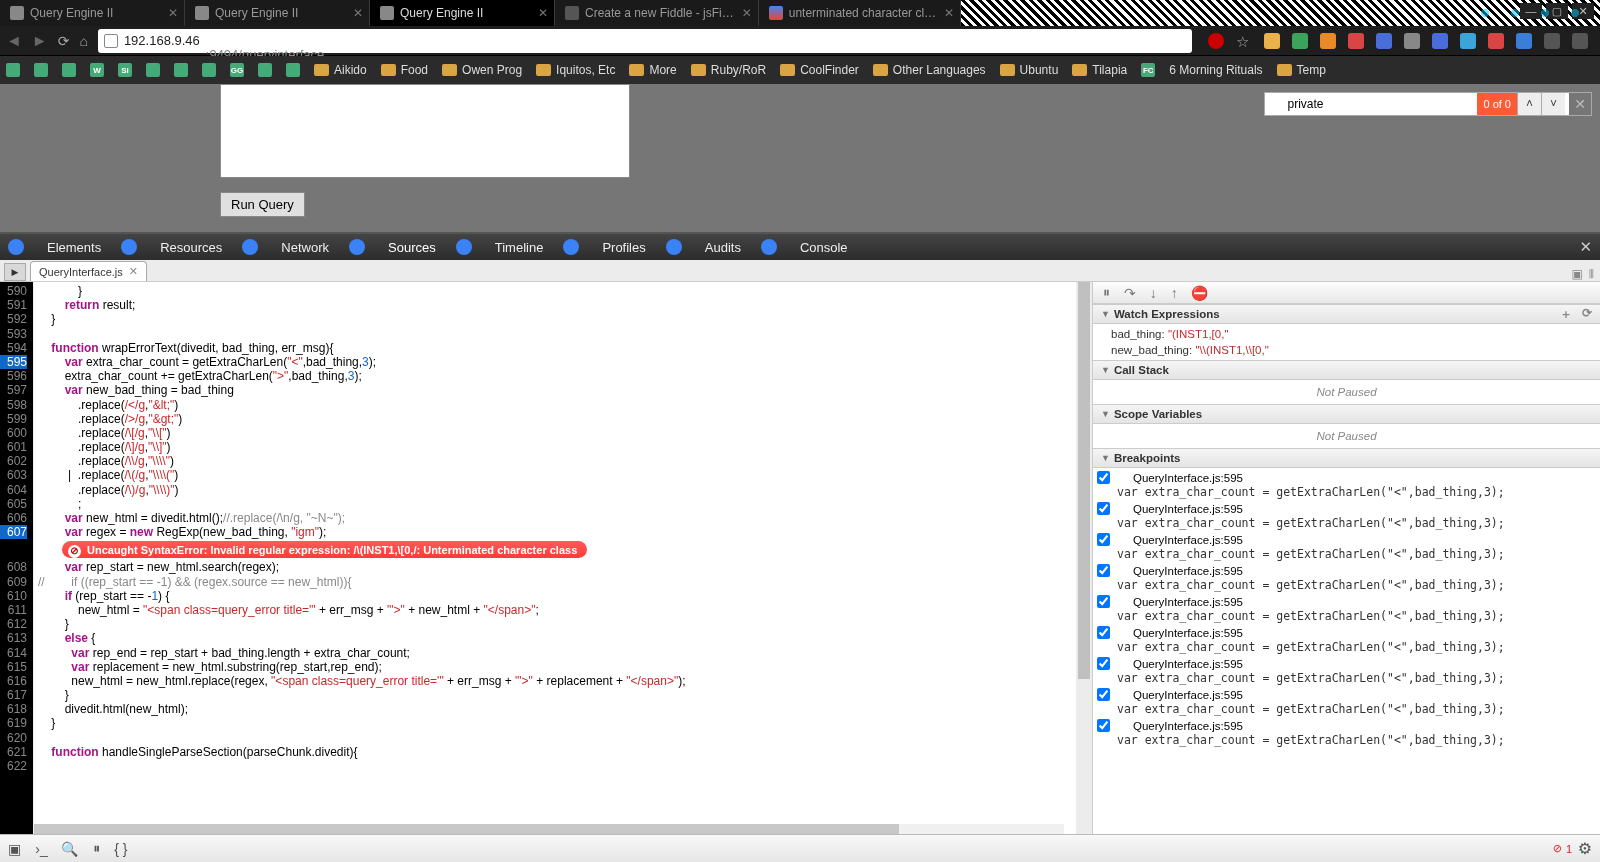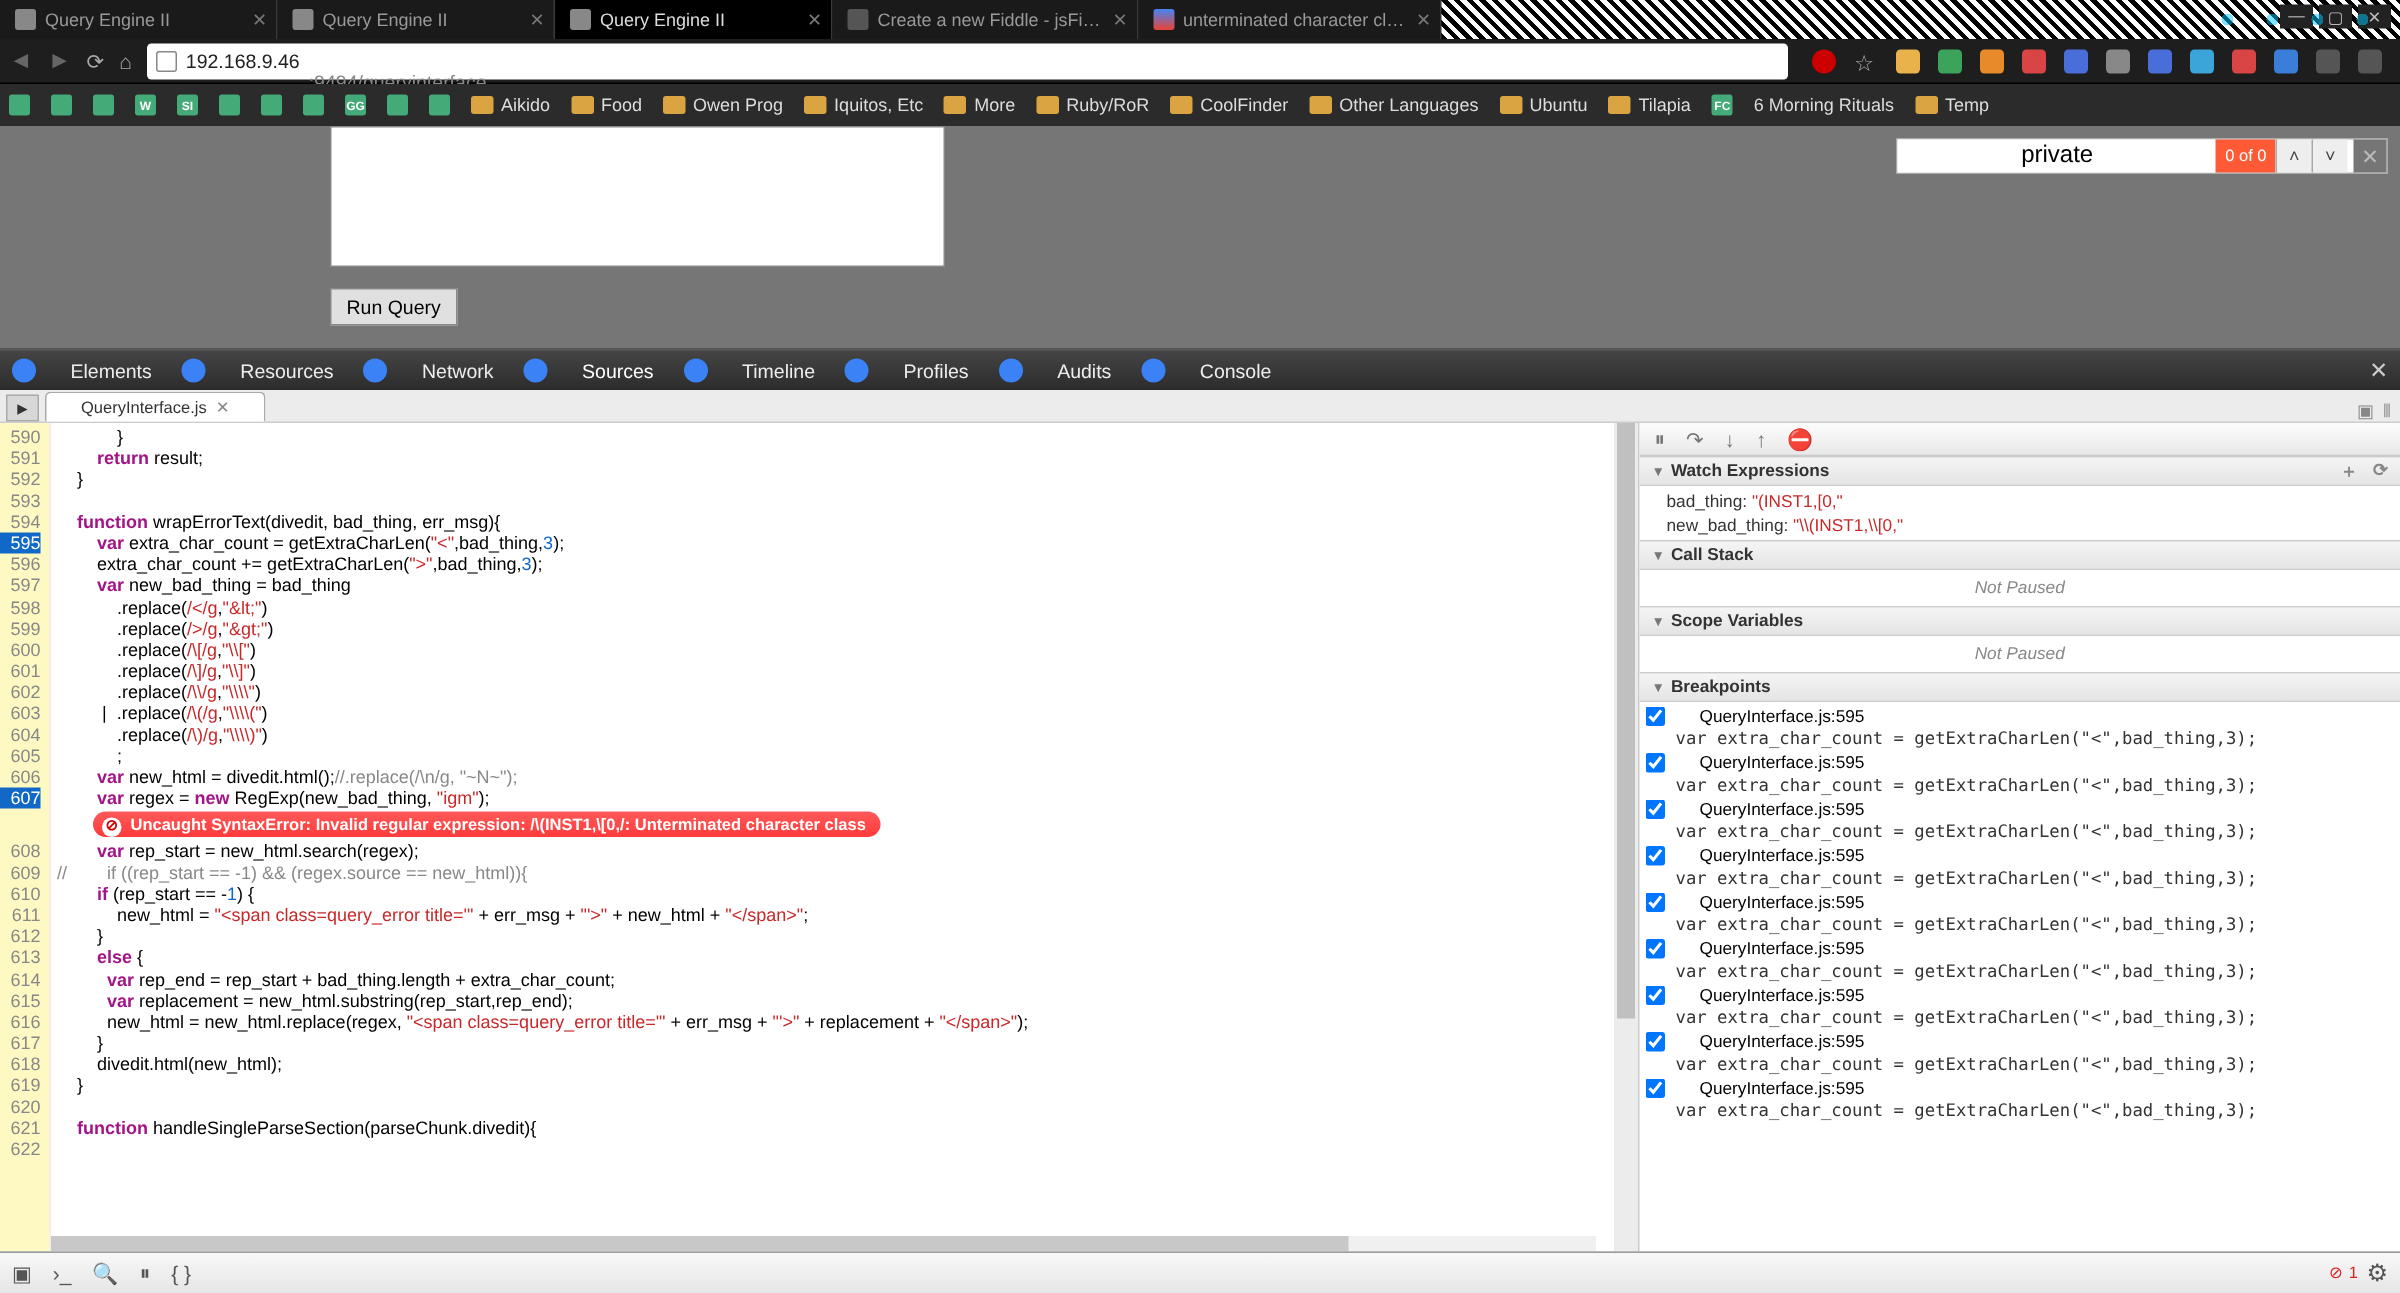--- a/index.html
+++ b/index.html
@@ -29,37 +29,37 @@
 .bookmarks { height: 28px; background: #2b2b2b; display: flex; align-items: center; padding: 0 6px; gap: 14px; }
 .bookmarks .bm { display: flex; align-items: center; gap: 5px; color: #ddd; font-size: 12px; white-space: nowrap; }
 .bookmarks .folder { width: 15px; height: 12px; background: #d9a441; border-radius: 2px; }
 .bookmarks .icon { width: 14px; height: 14px; background: #4a7; border-radius: 2px; }
 .page-area { flex: 0 0 148px; background: #767676; position: relative; }
 .textbox { position: absolute; left: 220px; top: 0; width: 410px; height: 94px; background: #fff; border: 1px solid #888; }
 .runbtn { position: absolute; left: 220px; top: 108px; padding: 4px 10px; background: #e0e0e0; border: 1px solid #888; font-size: 13px; cursor: pointer; }
 .modal { position: absolute; left: 522px; top: 56px; width: 452px; height: 46px; background: #fff; border: 1px solid #aaa; box-shadow: 0 2px 8px rgba(0,0,0,.3); display: flex; align-items: center; justify-content: center; gap: 14px; font-size: 20px; font-weight: bold; color: #333; }
 .spinner { width: 14px; height: 14px; border: 2px dotted #555; border-radius: 50%; }
 .findbar { position: absolute; right: 8px; top: 8px; height: 24px; display: flex; align-items: stretch; background: #fff; border: 1px solid #aaa; }
-.findbar input { border: none; padding: 0 22px; width: 212px; font-size: 16px; outline: none; text-align: center; }
+.findbar input { border: none; padding: 0 22px; width: 212px; font-size: 12px; outline: none; }
 .findbar .count { background: #ff5a36; color: #fff; font-size: 11px; padding: 0 6px; display: flex; align-items: center; }
 .findbar .btn { width: 24px; display: flex; align-items: center; justify-content: center; border-left: 1px solid #aaa; font-size: 12px; color:#444; background:#eee;}
 .findbar .xbtn { width: 22px; display: flex; align-items: center; justify-content: center; color: #bbb; font-size: 14px; margin-left:4px; background:#767676; border:none;}
 .devtools-tabs { height: 28px; background: linear-gradient(#444,#2c2c2c); display: flex; align-items: center; padding: 0 8px; gap: 20px; border-top:2px solid #555; position:relative;}
 .devtools-tabs .dtab { display: flex; align-items: center; gap: 23px; color: #eee; font-size: 13px; }
 .devtools-tabs .dtab .dicon { width: 16px; height: 16px; background: #3b82f6; border-radius: 50%; }
 .devtools-tabs .dtab.active { color: #fff; }
 .devtools-tabs .close-dt { position:absolute; right:8px; color:#ccc; font-size:15px;}
 .filetabbar { height: 22px; background: #ececec; border-bottom: 1px solid #ccc; display: flex; align-items: flex-end; padding-left: 4px; }
 .filetabbar .playbtn { width:22px; height:18px; background:#d8d8d8; border:1px solid #aaa; margin-right:4px; display:flex; align-items:center; justify-content:center; font-size:9px; color:#333;}
-.filetabbar .ftab { height: 20px; background: #fff; border: 1px solid #aaa; border-bottom: none; padding: 0 23px; font-size: 11px; color: #333; display: flex; align-items: center; gap: 6px; border-radius: 4px 4px 0 0;}
+.filetabbar .ftab { height: 20px; background: #fff; border: 1px solid #aaa; border-bottom: none; padding: 0 8px; font-size: 11px; color: #333; display: flex; align-items: center; gap: 6px; border-radius: 4px 4px 0 0;}
 .filetabbar .ftab .x { color:#888; font-size:11px;}
 .filetabbar .right-tools { margin-left:auto; display:flex; align-items:center; gap:6px; padding-right:6px; color:#888; font-size:12px;}
 .devtools-body { flex: 1; display: flex; min-height: 0; position:relative;}
 .source-pane { flex: 1; display: flex; background: #fff; font-family: Menlo, Consolas, monospace; font-size: 12px; overflow: hidden; position:relative;}
-.gutter { width: 34px; background: #fef9c3; color: #888; text-align: right; padding-right: 6px; line-height: 14.2px; padding-top:2px; border-right:1px solid #eee;}
+.gutter { width: 34px; background: #000000; color: #888; text-align: right; padding-right: 6px; line-height: 14.2px; padding-top:2px; border-right:1px solid #eee;}
 .gutter .ln { height: 14.2px; }
 .gutter .hl { background: #1168c6; color: #fff; border-radius:0;}
 .code { flex: 1; line-height: 14.2px; white-space: pre; color: #000; padding-top:2px; overflow:hidden;}
 .code .cl { height: 14.2px; padding-left: 4px; }
 .kw { color: #a31586; font-weight: bold; }
 .str { color: #c82829; }
 .num { color: #1168c6; }
 .cmt { color: #888; }
 .op { color: #000; }
 .errwave { display: inline-block; margin: 2px 0 2px 28px; background: linear-gradient(#ff5a5a,#ff3a3a); color: #fff; border-radius: 10px; padding: 2px 10px 2px 6px; font-size: 11px; font-weight: bold; height: 17px; line-height: 14px;}

